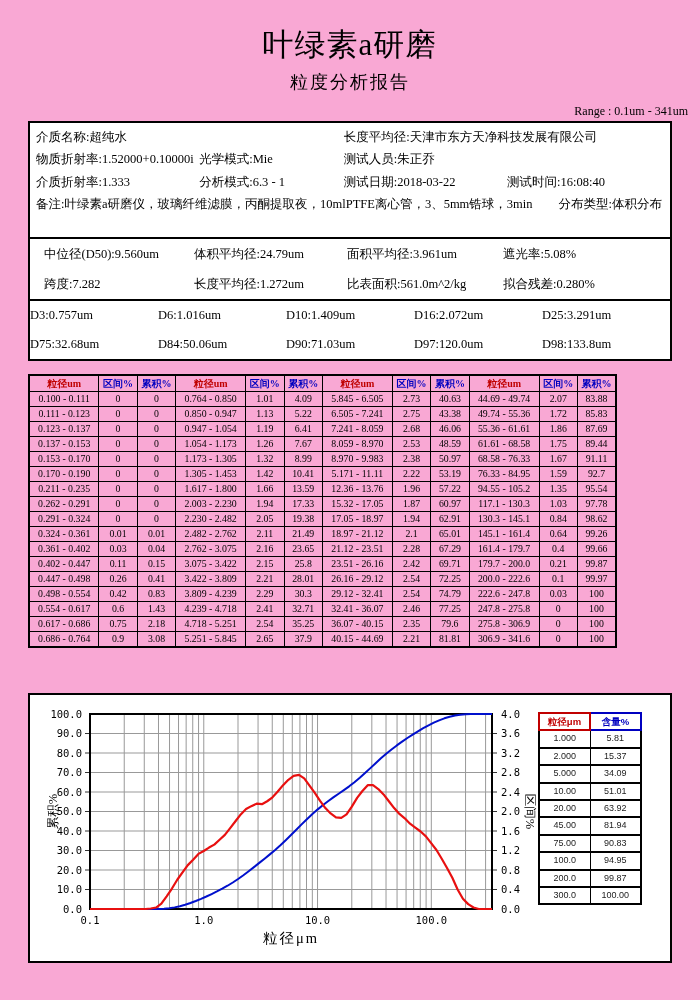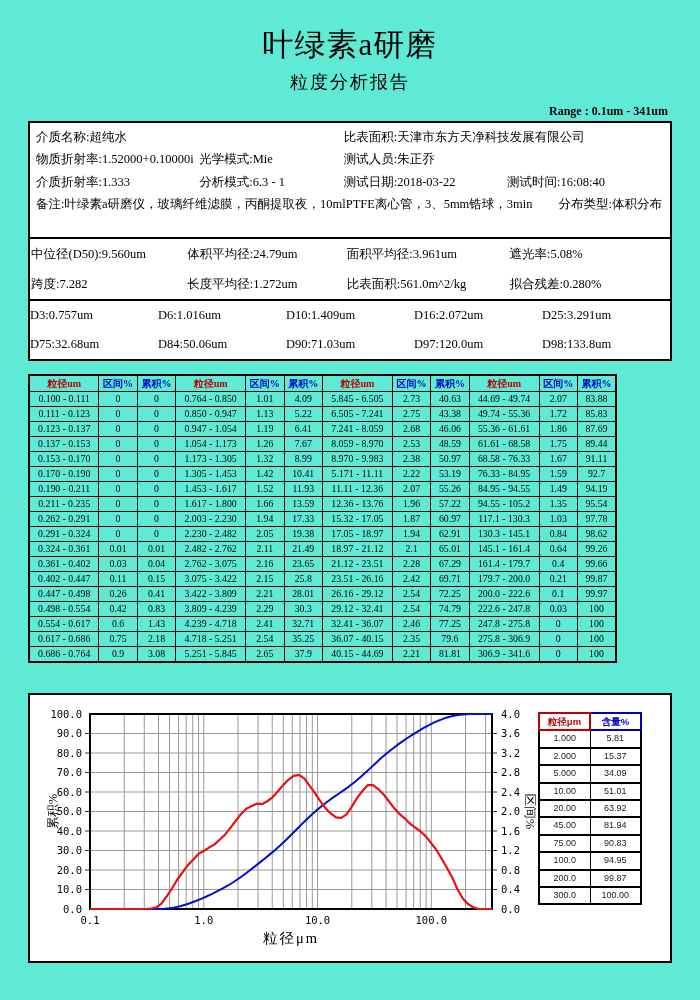--- a/index.html
+++ b/index.html
@@ -1,26 +1,26 @@
 <!DOCTYPE html>
 <html><head>
 <meta charset="utf-8">
 <style>
   html,body{margin:0;padding:0;background:#ffffff;}
-  .page{position:relative;width:700px;height:1000px;background:#5eead4;overflow:hidden;
+  .page{position:relative;width:700px;height:1000px;background:#f9a8d4;overflow:hidden;
         font-family:"Liberation Serif","DejaVu Serif",serif;color:#000;}
   .title{position:absolute;top:24px;left:0;width:100%;text-align:center;font-size:31px;letter-spacing:1px;}
   .subtitle{position:absolute;top:70px;left:0;width:100%;text-align:center;font-size:18px;letter-spacing:2px;}
-  .range{position:absolute;top:104px;right:32px;font-size:12px;font-weight:bold;}
+  .range{position:absolute;top:104px;right:12px;font-size:12px;}
   .box{position:absolute;left:28px;width:644px;border:2px solid #000;box-sizing:border-box;background:#fff;}
   .infobox{top:121px;height:118px;padding:3px 6px;}
   .irow{position:relative;height:22.4px;line-height:22.4px;font-size:12.5px;white-space:nowrap;}
   .irow span{position:absolute;top:0;}
   .p0{left:0;} .p26{left:26%;} .p49{left:49%;} .p75{left:75%;} .pr{right:2px;}
-  .statsbox{top:237px;height:64px;padding:0 1px;display:grid;grid-template-rows:1fr 1fr;align-items:center;font-family:Liberation Serif, serif;}
+  .statsbox{top:237px;height:64px;padding:0 14px;display:grid;grid-template-rows:1fr 1fr;align-items:center;font-family:Liberation Serif, serif;}
   .srow{display:grid;grid-template-columns:24.5% 25% 25.5% 25%;font-size:12.5px;white-space:nowrap;}
   .dbox{top:299px;height:62px;padding:0 0;display:grid;grid-template-rows:1fr 1fr;align-items:center;}
   .drow{display:grid;grid-template-columns:20% 20% 20% 20% 20%;font-size:12.5px;white-space:nowrap;}
   .main-table{position:absolute;top:374px;left:28px;width:589px;border-collapse:collapse;
               table-layout:fixed;border:2px solid #000;font-size:9.8px;}
   .main-table th,.main-table td{border:1px solid #000;text-align:center;padding:0;height:14px;line-height:14px;
               overflow:hidden;white-space:nowrap;}
   .main-table th{height:15px;font-weight:bold;font-size:10px;}
   .h-size{color:#c00000;} .h-pct{color:#0000c0;}
   .chartbox{top:693px;height:270px;}
@@ -37,21 +37,21 @@
 <body>
 
 <div class="page">
   <div class="title">叶绿素a研磨</div>
   <div class="subtitle">粒度分析报告</div>
   <div class="range">Range : 0.1um - 341um</div>
 
   <div class="box infobox">
     <div class="irow">
       <span class="p0">介质名称:超纯水</span>
-      <span class="p49">比表面积:天津市东方天净科技发展有限公司</span>
+      <span class="p49">长度平均径:天津市东方天净科技发展有限公司</span>
     </div>
     <div class="irow">
       <span class="p0">物质折射率:1.52000+0.10000i</span>
       <span class="p26">光学模式:Mie</span>
       <span class="p49">测试人员:朱正乔</span>
     </div>
     <div class="irow">
       <span class="p0">介质折射率:1.333</span>
       <span class="p26">分析模式:6.3 - 1</span>
       <span class="p49">测试日期:2018-03-22</span>
@@ -203,34 +203,20 @@
           <td>0</td>
           <td>1.305 - 1.453</td>
           <td>1.42</td>
           <td>10.41</td>
           <td>5.171 - 11.11</td>
           <td>2.22</td>
           <td>53.19</td>
           <td>76.33 - 84.95</td>
           <td>1.59</td>
           <td>92.7</td>
-        </tr>
-        <tr>
-          <td>0.190 - 0.211</td>
-          <td>0</td>
-          <td>0</td>
-          <td>1.453 - 1.617</td>
-          <td>1.52</td>
-          <td>11.93</td>
-          <td>11.11 - 12.36</td>
-          <td>2.07</td>
-          <td>55.26</td>
-          <td>84.95 - 94.55</td>
-          <td>1.49</td>
-          <td>94.19</td>
         </tr>
         <tr>
           <td>0.211 - 0.235</td>
           <td>0</td>
           <td>0</td>
           <td>1.617 - 1.800</td>
           <td>1.66</td>
           <td>13.59</td>
           <td>12.36 - 13.76</td>
           <td>1.96</td>

